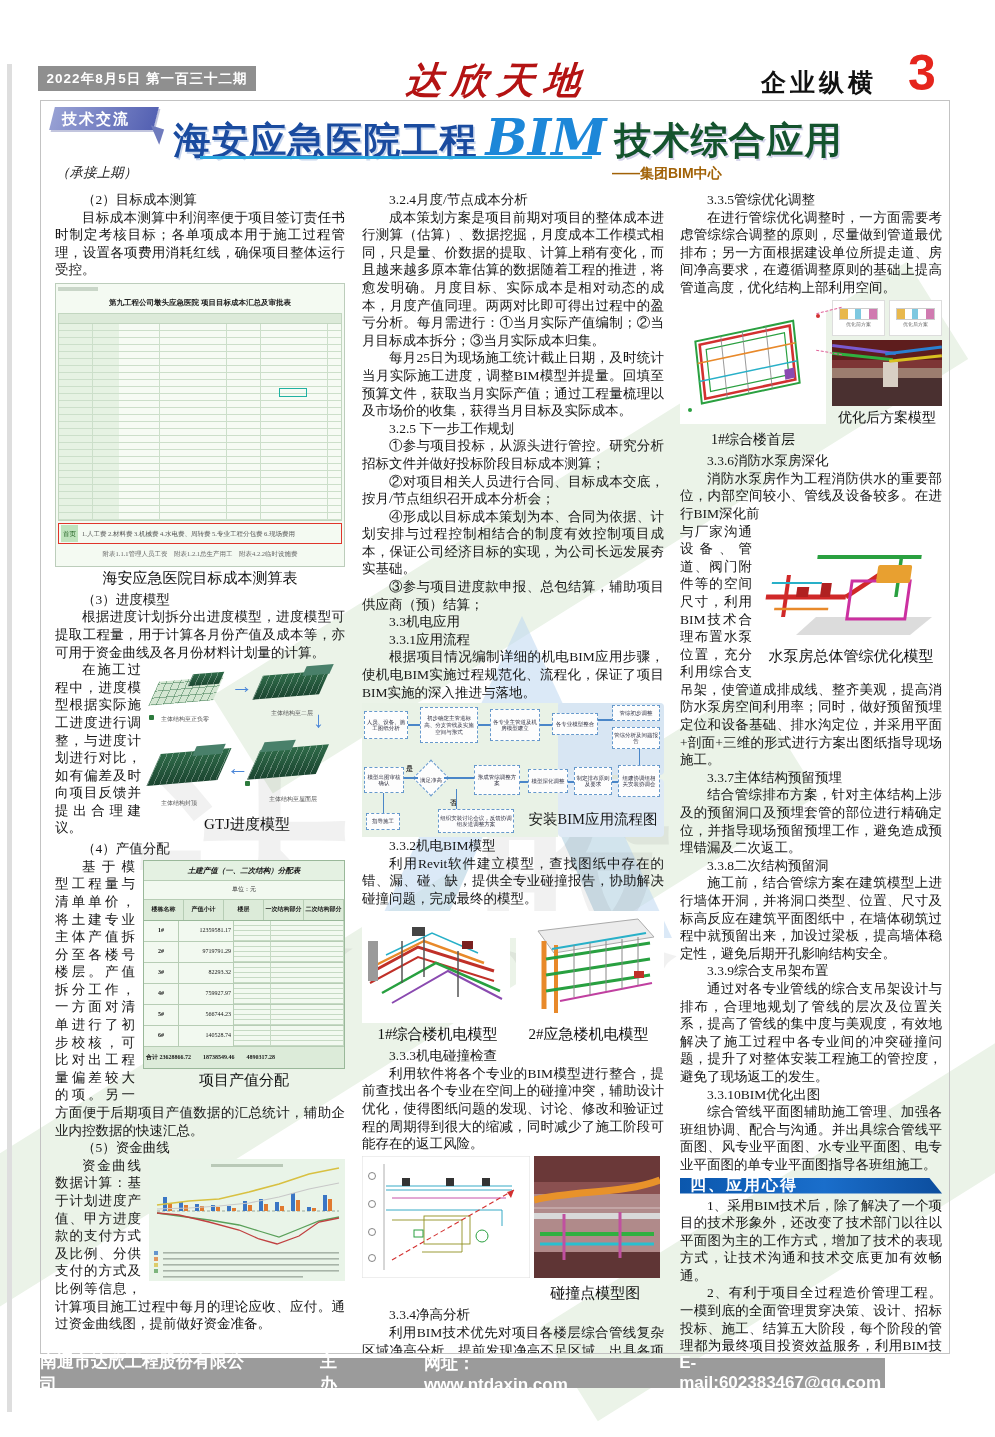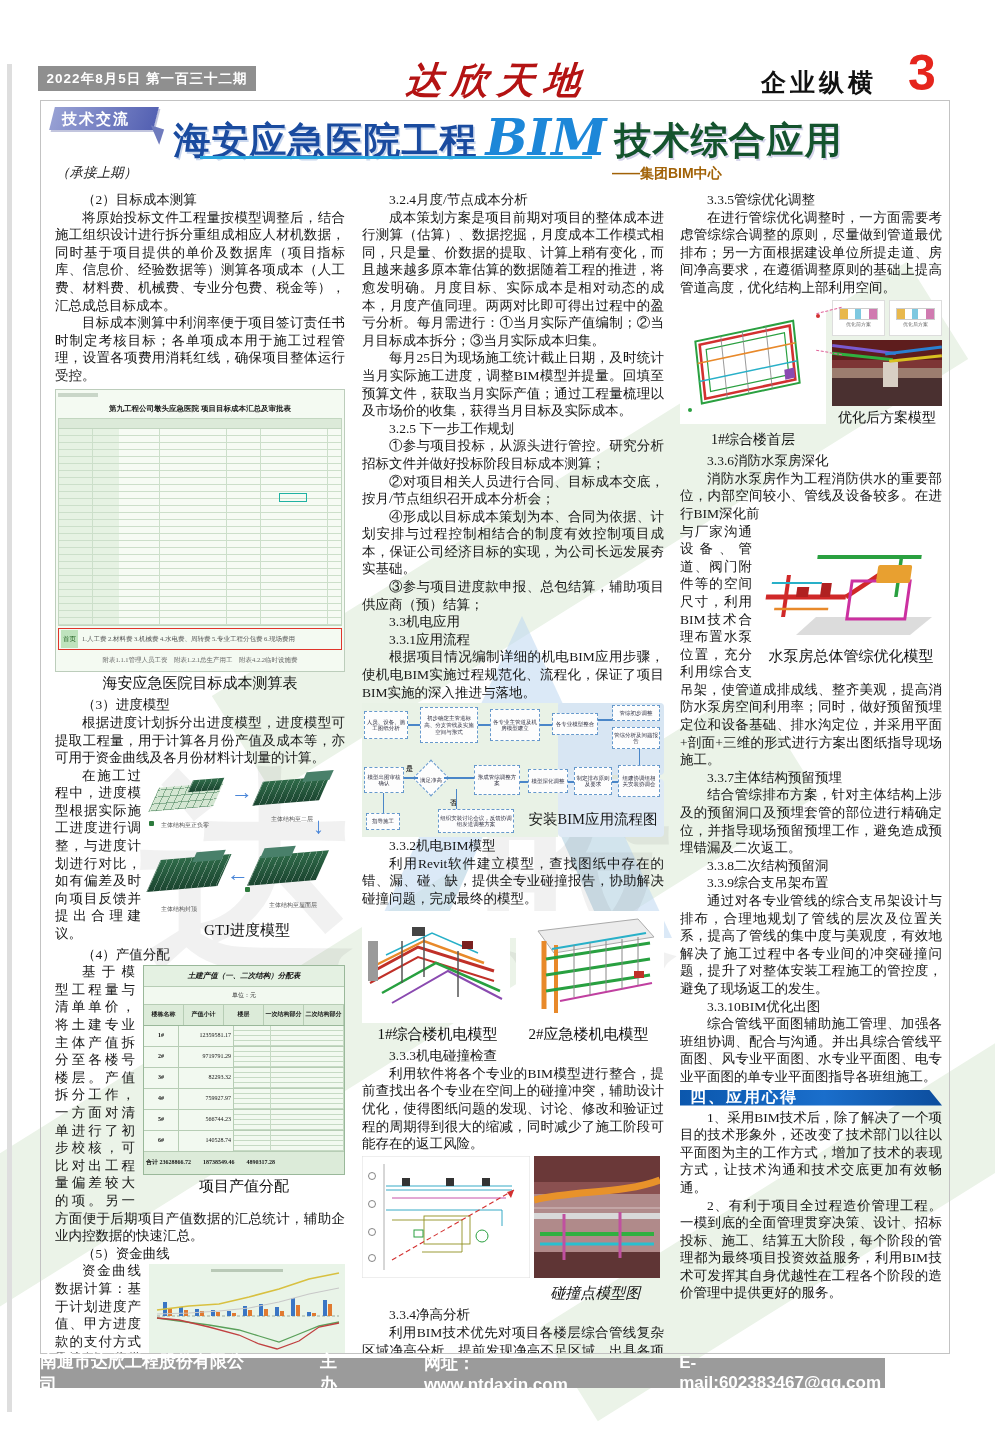--- a/index.html
+++ b/index.html
@@ -109,21 +109,21 @@
   .fdia-lab{position:absolute;left:50px;top:69px;width:38px;font-size:5.5px;color:#334;text-align:center;}
   .ln{position:absolute;background:#4a86c8;}
   .yn{position:absolute;font-size:7px;color:#333;font-weight:bold;}
   .flowcap{position:absolute;left:160px;top:108px;width:142px;font-size:14.5px;text-align:center;}
   
   .pair2{display:flex;gap:6px;margin-top:3px;}
   .pair2 .mep{flex:1;background:#fff;}
   .pair2caps{display:flex;}
   .pair2caps .cap{flex:1;}
   .coll{display:flex;gap:4px;margin-top:3px;}
-  .collcaprow{display:flex;font-style:italic;}
+  .collcaprow{display:flex;}
   .collcaprow .sp{flex:1.2;}
   .collcaprow .cap{flex:1;}
   
   .c3pair{display:flex;gap:6px;margin-top:3px;}
   .floorfig{width:146px;}
   .optstack{flex:1;position:relative;}
   .optrow{display:flex;gap:4px;}
   .optmini{flex:1;height:34px;background:#fff;border:1px solid #ddd;position:relative;font-size:5px;color:#666;
            text-align:center;}
   .optmini .mbar{position:absolute;left:6px;right:6px;top:7px;height:10px;
@@ -173,21 +173,20 @@
   </div>
   <div class="title-wrap">
     <span class="t1">海安应急医院工程</span><span class="tbim">BIM</span><span class="t2">技术综合应用</span>
   </div>
   <div class="t-underline"></div>
   <div class="byline">——集团BIM中心</div>
   <div class="cont-note">（承接上期）</div>
 
   <div class="col" id="col1">
     <p class="hd">（2）目标成本测算</p>
-    <p>将原始投标文件工程量按模型调整后，结合施工组织设计进行拆分重组成相应人材机数据，同时基于项目提供的单价及数据库（项目指标库、信息价、经验数据等）测算各项成本（人工费、材料费、机械费、专业分包费、税金等），汇总成总目标成本。</p>
     <p>目标成本测算中利润率便于项目签订责任书时制定考核目标；各单项成本用于施工过程管理，设置各项费用消耗红线，确保项目整体运行受控。</p>
 
     <div class="costtbl">
       <div class="ct-note"></div>
       <div class="ct-title">第九工程公司墩头应急医院 项目目标成本汇总及审批表</div>
       <div class="ct-band"></div>
       <div class="ct-grid">
           <div class="ct-hl"></div>
         </div>
       <div class="ct-tabs">
@@ -565,20 +564,21 @@
           </g>
         </svg>
         <div class="cap">水泵房总体管综优化模型</div>
       </div>
       <p class="cont">与厂家沟通设备、管道、阀门附件等的空间尺寸，利用BIM技术合理布置水泵位置，充分利用综合支吊架，使管道成排成线、整齐美观，提高消防水泵房空间利用率；同时，做好预留预埋定位和设备基础、排水沟定位，并采用平面+剖面+三维的形式进行方案出图纸指导现场施工。</p>
     </div>
 
     <p class="hd">3.3.7主体结构预留预埋</p>
     <p>结合管综排布方案，针对主体结构上涉及的预留洞口及预埋套管的部位进行精确定位，并指导现场预留预埋工作，避免造成预埋错漏及二次返工。</p>
     <p class="hd">3.3.8二次结构预留洞</p>
+    <p>施工前，结合管综方案在建筑模型上进行墙体开洞，并将洞口类型、位置、尺寸及标高反应在建筑平面图纸中，在墙体砌筑过程中就预留出来，加设过梁板，提高墙体稳定性，避免后期开孔影响结构安全。</p>
     <p class="hd">3.3.9综合支吊架布置</p>
     <p>通过对各专业管线的综合支吊架设计与排布，合理地规划了管线的层次及位置关系，提高了管线的集中度与美观度，有效地解决了施工过程中各专业间的冲突碰撞问题，提升了对整体安装工程施工的管控度，避免了现场返工的发生。</p>
     <p class="hd">3.3.10BIM优化出图</p>
     <p>综合管线平面图辅助施工管理、加强各班组协调、配合与沟通。并出具综合管线平面图、风专业平面图、水专业平面图、电专业平面图的单专业平面图指导各班组施工。</p>
 
     <div class="banner4">
       <span>四、应用心得</span>
     </div>
     <p>1、采用BIM技术后，除了解决了一个项目的技术形象外，还改变了技术部门以往以平面图为主的工作方式，增加了技术的表现方式，让技术沟通和技术交底更加有效畅通。</p>
     <p>2、有利于项目全过程造价管理工程。一模到底的全面管理贯穿决策、设计、招标投标、施工、结算五大阶段，每个阶段的管理都为最终项目投资效益服务，利用BIM技术可发挥其自身优越性在工程各个阶段的造价管理中提供更好的服务。</p>

